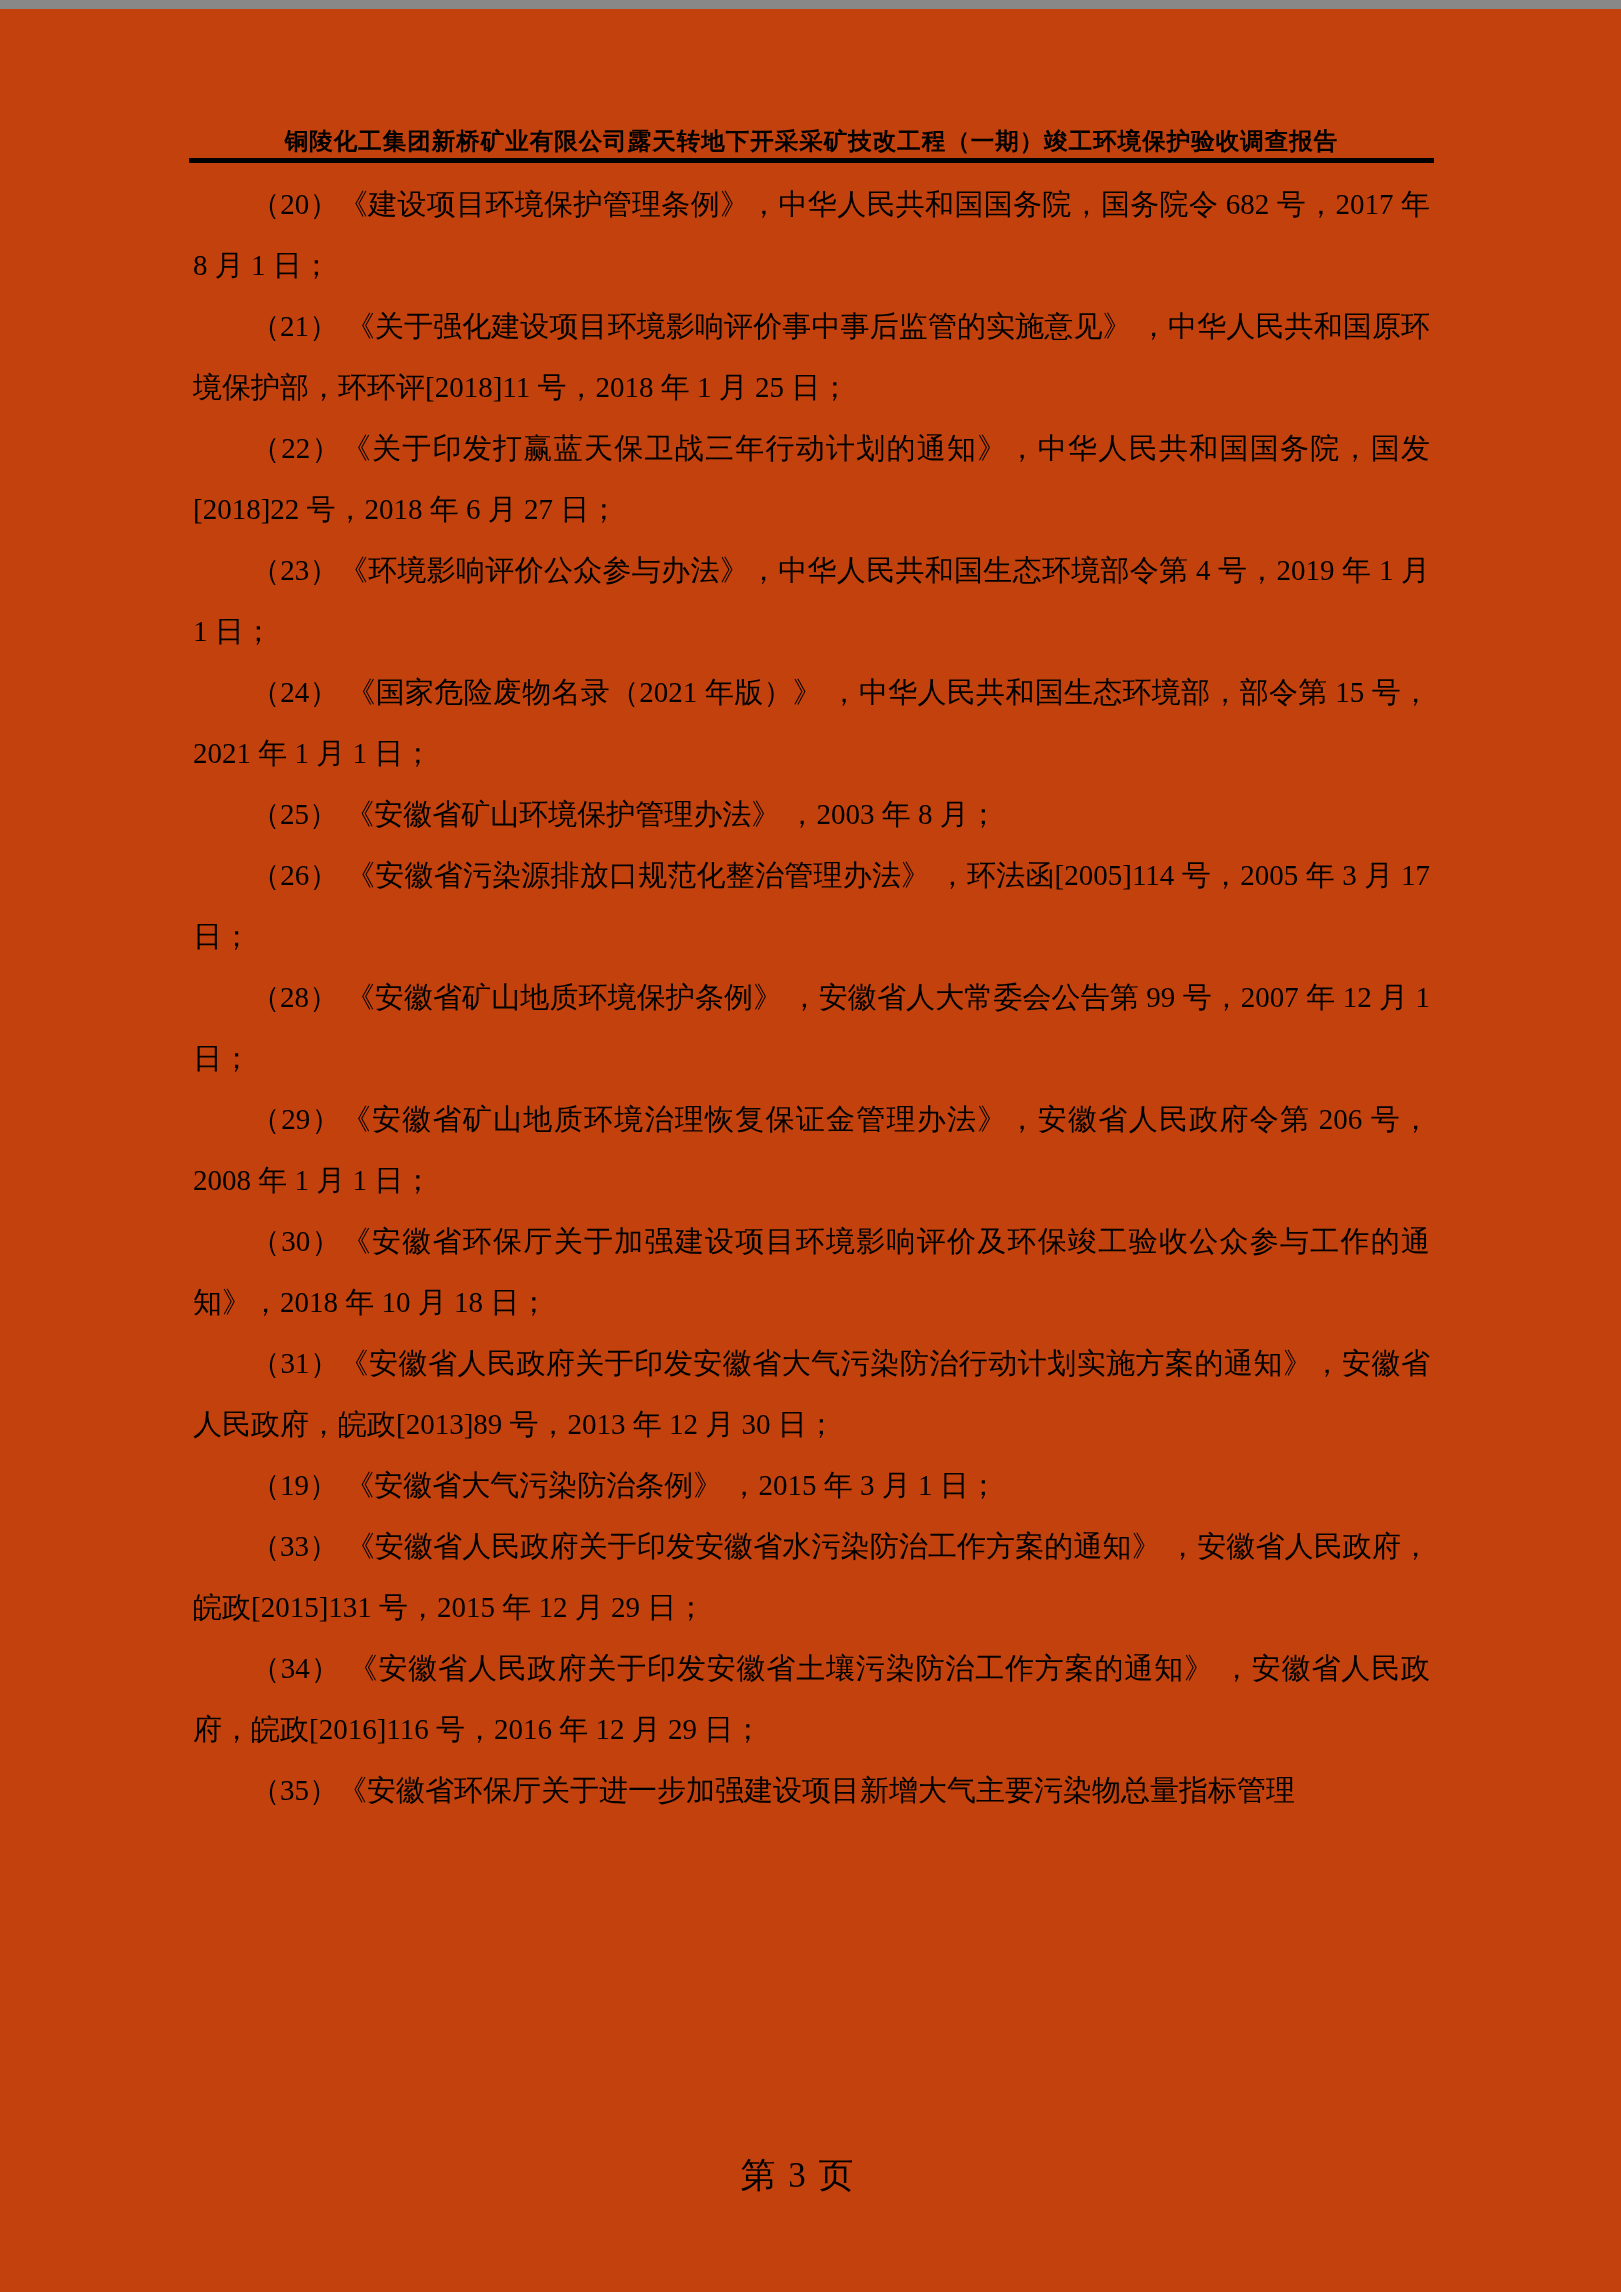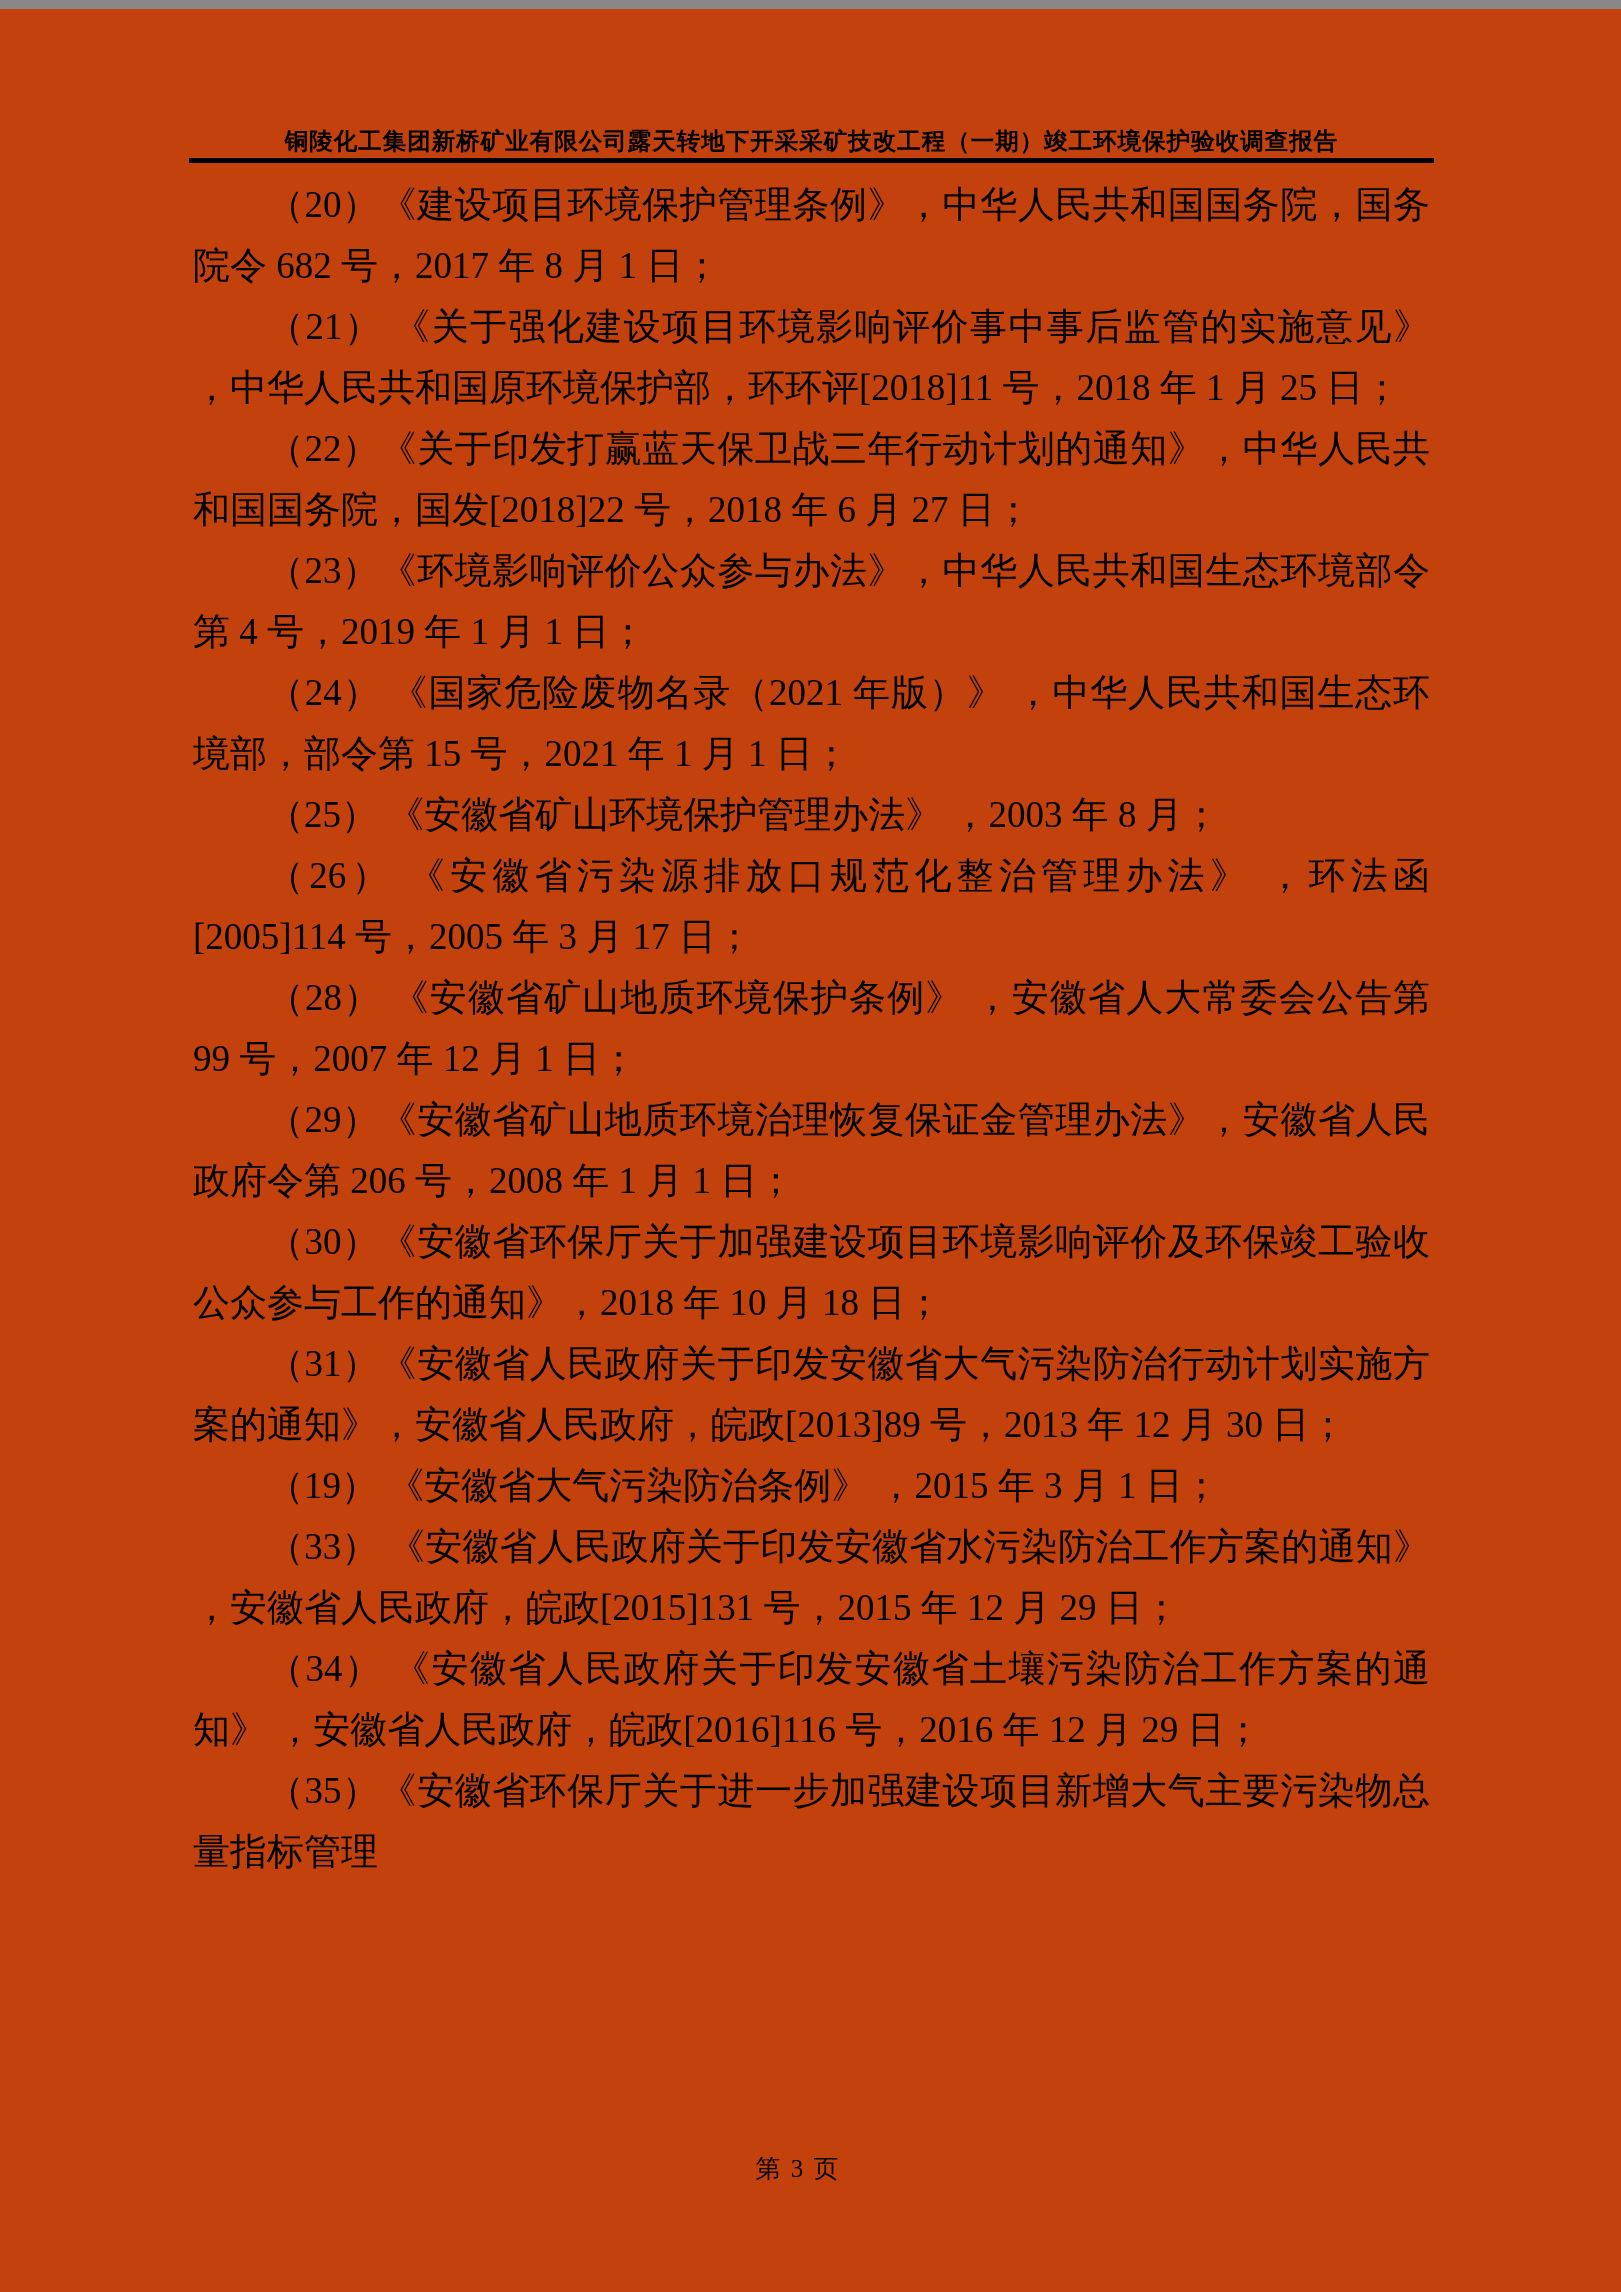--- a/index.html
+++ b/index.html
@@ -34,37 +34,37 @@
     left: 189px;
     width: 1245px;
     height: 4.9px;
     background: #000000;
   }
   .doc-body {
     position: absolute;
     top: 165px;
     left: 193px;
     width: 1237px;
-    font-size: 37px;
+    font-size: 29px;
     line-height: 61px;
     text-align: justify;
     text-justify: inter-character;
   }
   .doc-body p {
     margin: 0;
     padding: 0;
     text-indent: 2em;
   }
   .page-footer {
     position: absolute;
     top: 2143px;
     left: 0;
     width: 1596px;
     text-align: center;
-    font-size: 25px;
+    font-size: 35px;
     letter-spacing: 2px;
   }
 </style>
 </head>
 <body>
 
 <div class="page">
 
   <div class="running-header">铜陵化工集团新桥矿业有限公司露天转地下开采采矿技改工程（一期）竣工环境保护验收调查报告</div>
 

